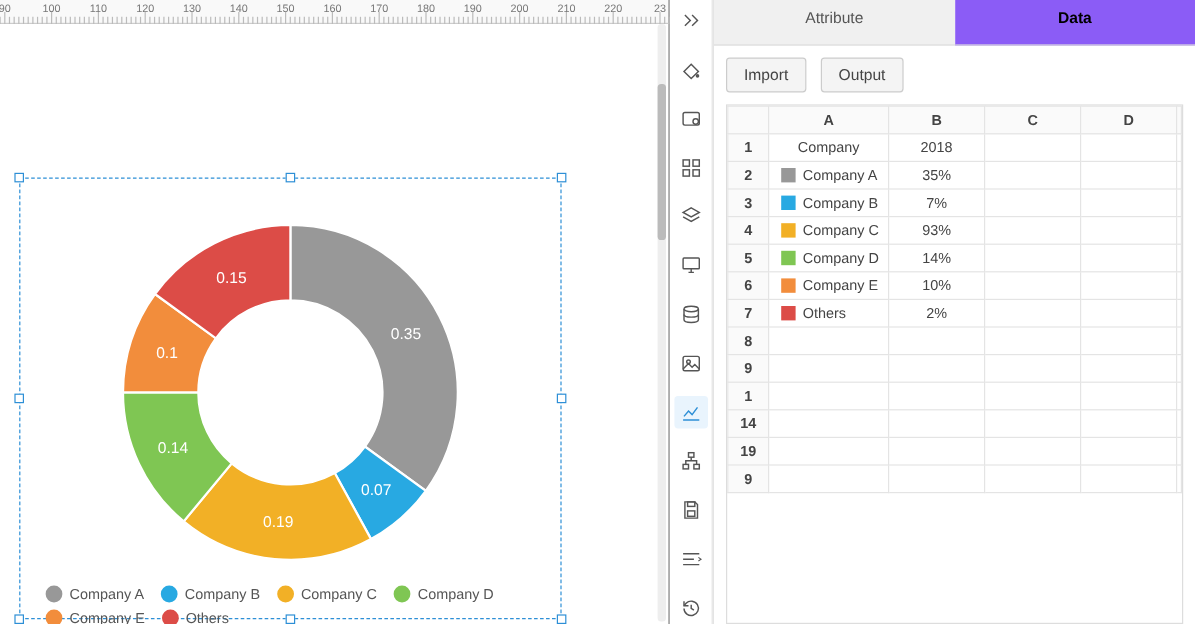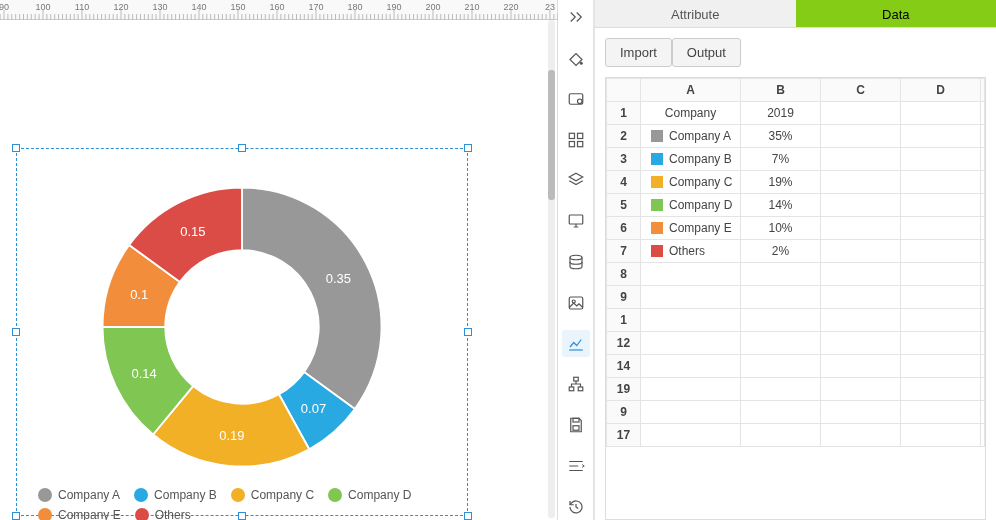--- a/index.html
+++ b/index.html
@@ -24,26 +24,26 @@
   .scrollbar-v { position:absolute; right:2px; top:20px; bottom:2px; width:7px; }
   .scrollbar-v .track{ position:absolute; left:0;right:0;top:0;bottom:0;background:#eee;border-radius:3px;}
   .scrollbar-v .thumb{ position:absolute; left:0;right:0;top:50px;height:130px;background:#bbb;border-radius:3px;}
   
   .tool-rail { flex:0 0 36px; background:#fff; border-right:1px solid #e4e4e4; display:flex; flex-direction:column; align-items:center; padding-top:4px; gap:14px; }
   .tool-btn { width:28px; height:28px; display:flex; align-items:center; justify-content:center; border-radius:3px; cursor:pointer; color:#555;}
   .tool-btn.active { background:#e9f4fd; color:#2d8fd6;}
   .tool-btn svg { width:18px; height:18px; stroke:currentColor; fill:none; stroke-width:1.6;}
   
   .right-panel { flex:1; display:flex; flex-direction:column; border-left:1px solid #e4e4e4; }
-  .tabbar { display:flex; height:28px; line-height:30px; }
+  .tabbar { display:flex; height:38px; line-height:30px; }
   .tab { flex:1; text-align:center; font-size:13px; border-bottom:1px solid #ddd; cursor:pointer; color:#555; }
   .tab.attr { background:#f0f0f0;}
-  .tab.data { background:#84cc16; color:#000; font-weight:normal;}
+  .tab.data { background:#8b5cf6; color:#000; font-weight:bold;}
   .panel-body { flex:1; padding:10px 10px 0 10px; display:flex; flex-direction:column; }
-  .btnrow { display:flex; margin-bottom:10px; }
+  .btnrow { display:flex; gap:12px; margin-bottom:10px; }
   .btn { padding:6px 14px; border:1px solid #ccc; background:#f4f4f4; border-radius:3px; font-size:13px; cursor:pointer; color:#444;}
   .grid { flex:1; border:1px solid #ddd; overflow:hidden; }
   table { border-collapse:collapse; width:100%; table-layout:fixed; }
   th, td { border:1px solid #e4e4e4; height:23px; text-align:center; font-size:12px; color:#444; padding:0 4px; }
   th { background:#fafafa; font-weight:bold; }
   .rowhdr { background:#fafafa; font-weight:bold; width:34px;}
   .cell-swatch { display:flex; align-items:center; gap:6px; justify-content:flex-start; padding-left:6px;}
   .cell-swatch .sq { width:12px;height:12px; }
   col.chdr { width:34px; } col.cA{width:100px;} col.cB{width:80px;} col.cC{width:80px;} col.cD{width:80px;} col.cE{width:auto;}
 </style>
@@ -387,21 +387,21 @@
                 <th>B</th>
                 <th>C</th>
                 <th>D</th>
                 <th></th>
               </tr>
             </thead>
             <tbody>
               <tr>
                 <td class="rowhdr">1</td>
     <td>Company</td>
-    <td>2019</td>
+    <td>2018</td>
     <td></td>
     <td></td>
     <td></td>
               </tr>
               <tr>
                 <td class="rowhdr">2</td>
        <td>
                   <div class="cell-swatch">
                     <span class="sq" style="background:#989898"></span>
                     <span>Company A</span>
@@ -426,21 +426,21 @@
        <td></td>
               </tr>
               <tr>
                 <td class="rowhdr">4</td>
        <td>
                   <div class="cell-swatch">
                     <span class="sq" style="background:#f2b026"></span>
                     <span>Company C</span>
                   </div>
                 </td>
-       <td>19%</td>
+       <td>93%</td>
        <td></td>
        <td></td>
        <td></td>
               </tr>
               <tr>
                 <td class="rowhdr">5</td>
        <td>
                   <div class="cell-swatch">
                     <span class="sq" style="background:#7fc653"></span>
                     <span>Company D</span>
@@ -495,53 +495,37 @@
               </tr>
               <tr>
                 <td class="rowhdr">1</td>
        <td></td>
        <td></td>
        <td></td>
        <td></td>
        <td></td>
               </tr>
               <tr>
-                <td class="rowhdr">12</td>
-       <td></td>
-       <td></td>
-       <td></td>
-       <td></td>
-       <td></td>
-              </tr>
-              <tr>
                 <td class="rowhdr">14</td>
        <td></td>
        <td></td>
        <td></td>
        <td></td>
        <td></td>
               </tr>
               <tr>
                 <td class="rowhdr">19</td>
        <td></td>
        <td></td>
        <td></td>
        <td></td>
        <td></td>
               </tr>
               <tr>
                 <td class="rowhdr">9</td>
-       <td></td>
-       <td></td>
-       <td></td>
-       <td></td>
-       <td></td>
-              </tr>
-              <tr>
-                <td class="rowhdr">17</td>
        <td></td>
        <td></td>
        <td></td>
        <td></td>
        <td></td>
               </tr>
             </tbody>
           </table>
       </div>
     </div>

